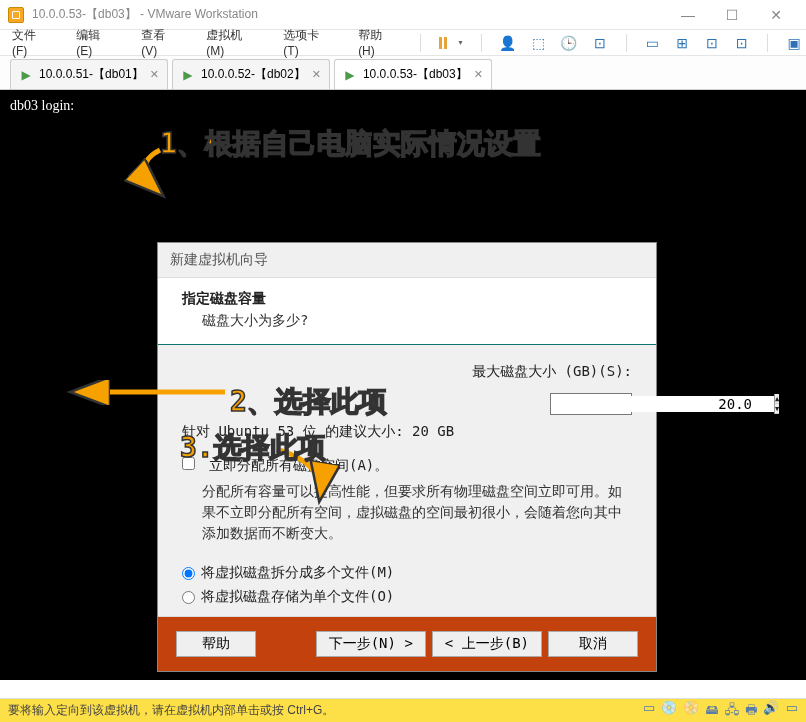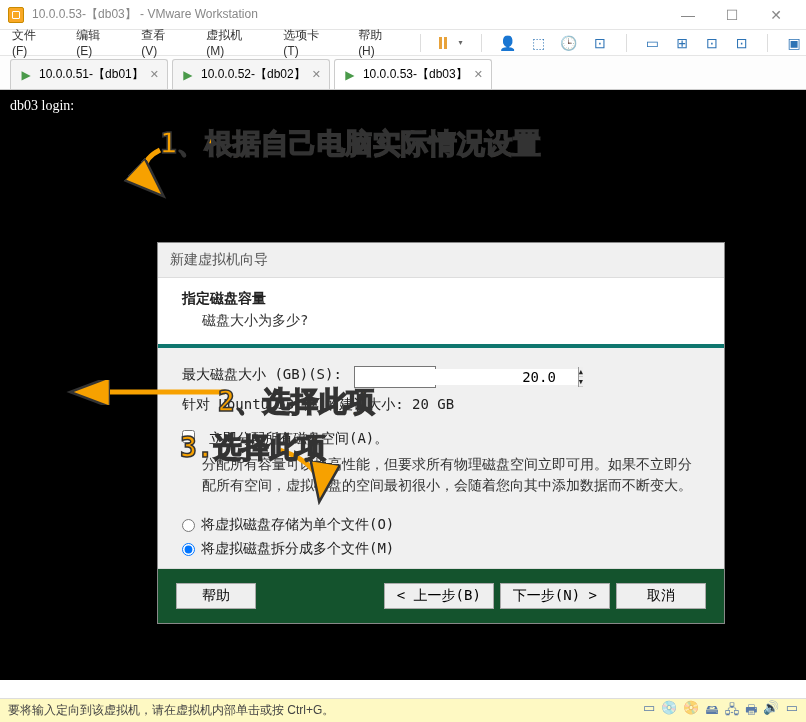--- a/index.html
+++ b/index.html
@@ -27,49 +27,49 @@
 .tab { display: flex; align-items: center; gap: 6px; padding: 6px 8px; border: 1px solid #ccc; border-bottom: none; background: #f5f5f5; border-radius: 3px 3px 0 0; position: relative; }
 .tab.active { background: #fff; }
 .tab .tab-icon { width: 14px; height: 14px; color: #4a9a4a; display: flex; align-items: center; justify-content: center; font-size: 12px; }
 .tab .close { color: #888; font-size: 11px; }
 
 
 .console-wrap { position: relative; background: #000; color: #fff; padding: 8px 10px; font-family: "Consolas", monospace; font-size: 14px; height: 590px; }
 .console-wrap .prompt { white-space: pre; font-family: Liberation Serif, serif; }
 
 
-.dialog { position: absolute; left: 157px; top: 152px; width: 568px; background: #f0f0f0; border: 1px solid #888; box-shadow: 2px 2px 6px rgba(0,0,0,0.3); }
+.dialog { position: absolute; left: 157px; top: 152px; width: 500px; background: #f0f0f0; border: 1px solid #888; box-shadow: 2px 2px 6px rgba(0,0,0,0.3); }
 .dialog-title { padding: 8px 12px; border-bottom: 1px solid #ddd; color: #555; }
 .dialog-body { padding: 0; }
-.header-block { background: #ffffff; padding: 12px 24px 14px; border-bottom: 4px solid #0f766e; }
+.header-block { background: #ffffff; padding: 12px 24px 14px; border-bottom: 1px solid #0f766e; }
 .header-block .h-title { font-weight: bold; margin-bottom: 4px; color: #222;}
 .header-block .h-sub { padding-left: 20px; color: #333;}
 .form-area { padding: 18px 24px 4px; color: #222; }
-.size-row { display: flex; align-items: flex-start; gap: 12px; margin-bottom: 8px; }
+.size-row { display: flex; align-items: flex-end; gap: 12px; margin-bottom: 8px; flex-direction: column; }
 .size-input-wrap { display: flex; align-items: center; border: 1px solid #777; background: #fff; width: 82px; height: 22px; }
 .size-input { flex: 1; text-align: right; padding: 0 22px; font: inherit; border: none; outline: none; }
 .spin { width: 16px; display: flex; flex-direction: column; border-left: 1px solid #999; }
 .spin div { height: 10px; display: flex; align-items: center; justify-content: center; font-size: 7px; background: #eee; border-bottom: 1px solid #ccc; }
 .hint { margin-bottom: 16px; }
 .check-row { display: flex; align-items: flex-start; gap: 14px; margin-bottom: 6px; }
 .sub-note { padding-left: 20px; color: #333; margin-bottom: 14px; line-height: 1.5; }
 .radio-group { margin-top: 20px; }
 .radio-row { display: flex; align-items: center; gap: 6px; margin-bottom: 6px; }
-.btn-row { padding: 14px 18px; display: flex; gap: 6px; justify-content: flex-end; border-top: 1px solid #ddd; background: #14532d; }
+.btn-row { padding: 14px 18px; display: flex; gap: 6px; justify-content: flex-end; border-top: 1px solid #ddd; background: #c2410c; }
 .btn-row .spacer { flex: 1; }
 .btn { min-width: 90px; height: 26px; border: 1px solid #aaa; background: #efefef; font: inherit; padding: 0 12px; }
 .btn.help { min-width: 80px; }
 input[type=checkbox], input[type=radio] { margin: 0; }
 
 
 .callout { position: absolute; font-size: 28px; font-weight: bold; color: #f7a100; -webkit-text-stroke: 1.5px #333; text-stroke: 1.5px #333; pointer-events: none; z-index: 10; }
 .arrow { position: absolute; pointer-events: none; z-index: 9; }
 
 
-.statusbar { position: absolute; left: 0; right: 0; bottom: 0; height: 24px; border-top: 1px solid #ddd; display: flex; align-items: center; padding: 0 8px; background: #fef9c3; color: #444; }
+.statusbar { position: absolute; left: 0; right: 0; bottom: 0; height: 24px; border-top: 1px solid #ddd; display: flex; align-items: center; padding: 0 8px; background: #fde047; color: #444; }
 .statusbar .st-icons { margin-left: auto; display: flex; gap: 6px; color: #3a6aa8; font-size: 13px; }
 .statusbar .st-icons span { color: #5a7aa8;}
 </style>
 </head>
 <body>
 
 <div class="titlebar">
   <div class="app-icon"></div>
   <div class="title-text">10.0.0.53-【db03】 - VMware Workstation</div>
   <div class="winbtns">
@@ -148,41 +148,41 @@
         <div class="hint">针对 Ubuntu 53 位 的建议大小: 20 GB</div>
 
         <div class="check-row">
           <input type="checkbox" style="">
           <span>立即分配所有磁盘空间(A)。</span>
         </div>
         <div class="sub-note">分配所有容量可以提高性能，但要求所有物理磁盘空间立即可用。如果不立即分配所有空间，虚拟磁盘的空间最初很小，会随着您向其中添加数据而不断变大。</div>
 
         <div class="radio-group">
           <div class="radio-row">
+            <input type="radio" name="split" checked="" style="">
+            <span>将虚拟磁盘拆分成多个文件(M)</span>
+          </div>
+          <div class="radio-row">
             <input type="radio" name="split" style="">
             <span>将虚拟磁盘存储为单个文件(O)</span>
-          </div>
-          <div class="radio-row">
-            <input type="radio" name="split" checked="" style="">
-            <span>将虚拟磁盘拆分成多个文件(M)</span>
           </div>
         </div>
       </div>
       <div class="btn-row">
         <button class="btn help">帮助</button>
         <div class="spacer"></div>
+        <button class="btn">下一步(N) &gt;</button>
         <button class="btn">&lt; 上一步(B)</button>
-        <button class="btn">下一步(N) &gt;</button>
         <button class="btn">取消</button>
       </div>
     </div>
   </div>
 
   <div class="callout" style="left:160px; top:35px;">1、根据自己电脑实际情况设置</div>
-  <div class="callout" style="left:218px; top:293px;">2、选择此项</div>
+  <div class="callout" style="left:230px; top:293px;">2、选择此项</div>
   <div class="callout" style="left:180px; top:339px;">3.选择此项</div>
 
   <svg class="arrow" style="left:110px; top:55px;" width="70" height="55">
     <defs>
         <marker id="ah1" markerWidth="10" markerHeight="10" refX="7" refY="3" orient="auto">
           <path d="M0,0 L8,3 L0,6 Z" fill="#f7a100" stroke="#333" stroke-width="0.5"></path>
         </marker>
       </defs>
     <path d="M50,5 Q20,20 50,48" stroke="#f7a100" stroke-width="5" fill="none" marker-end="url(#ah1)"></path>
   </svg>

